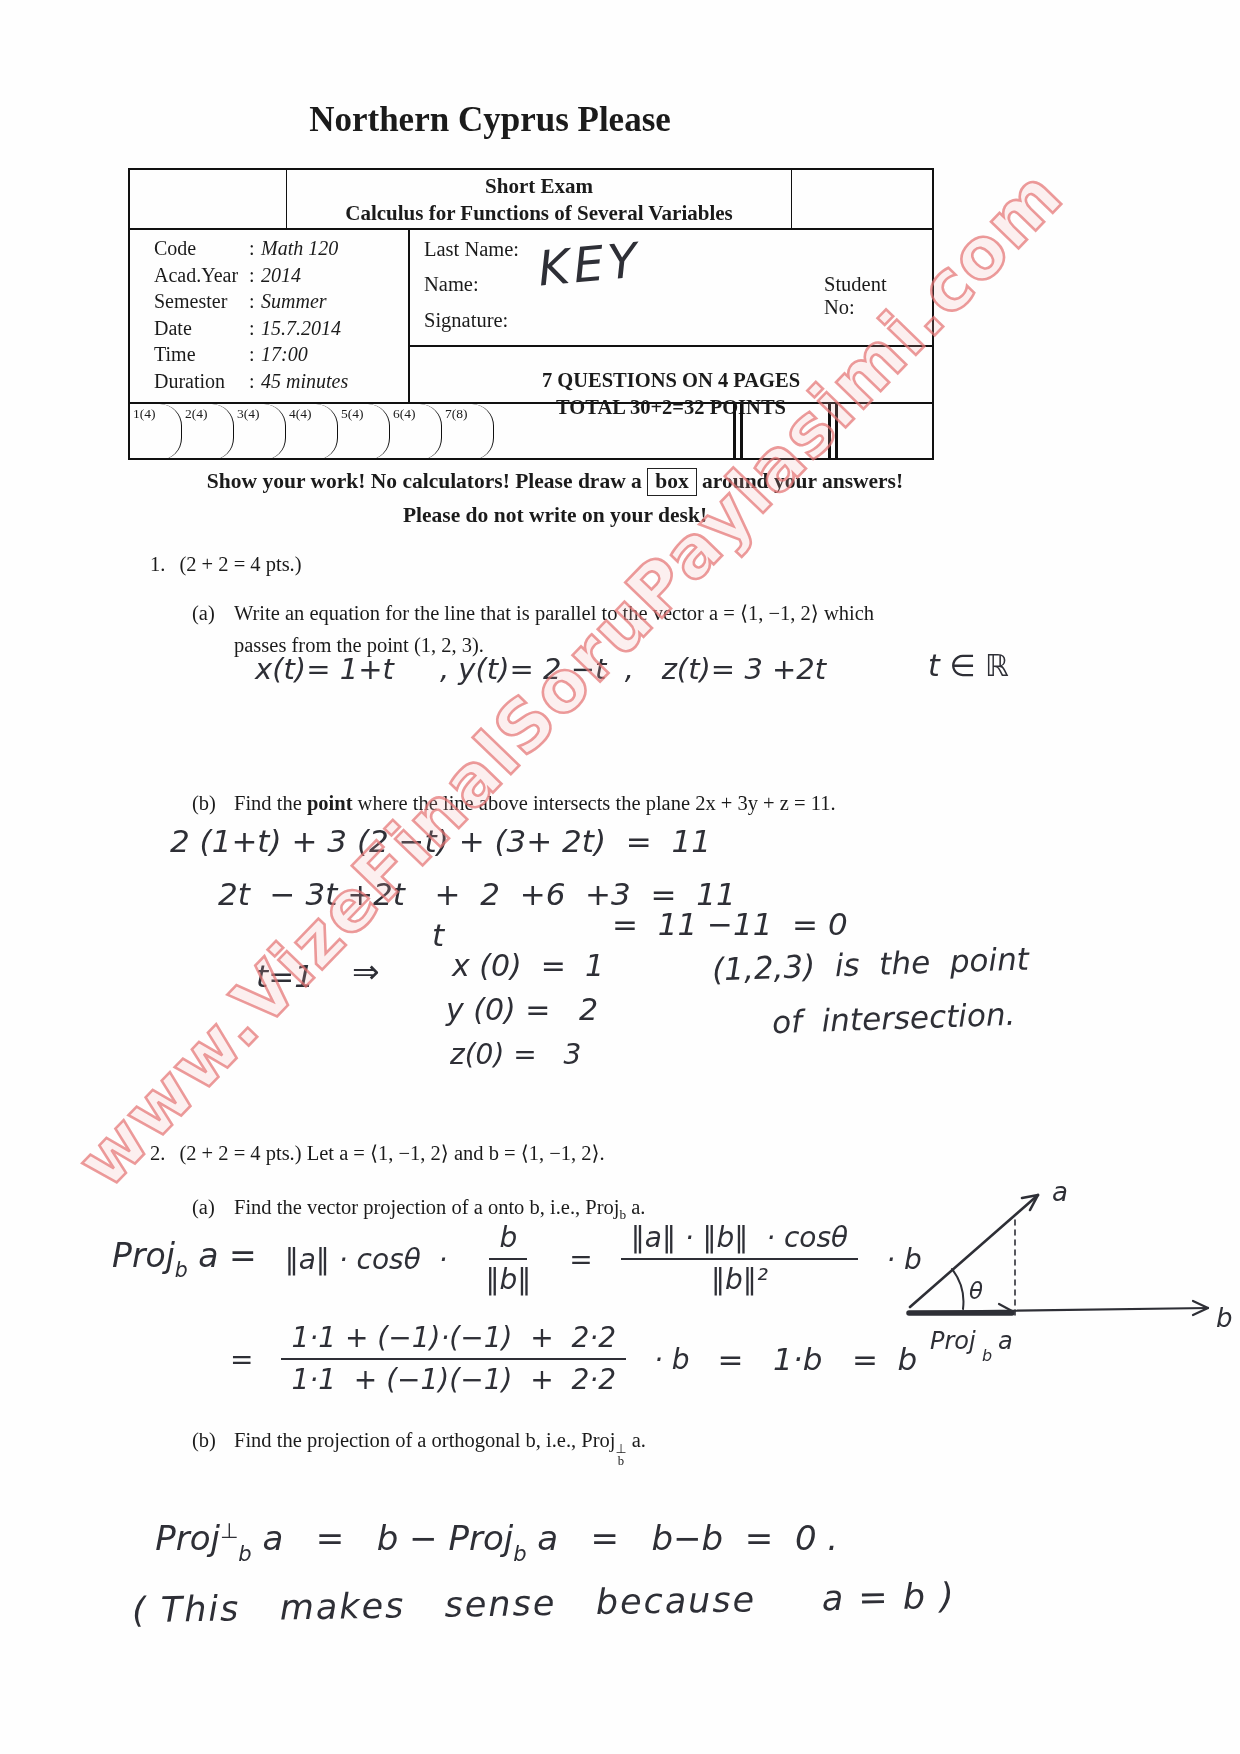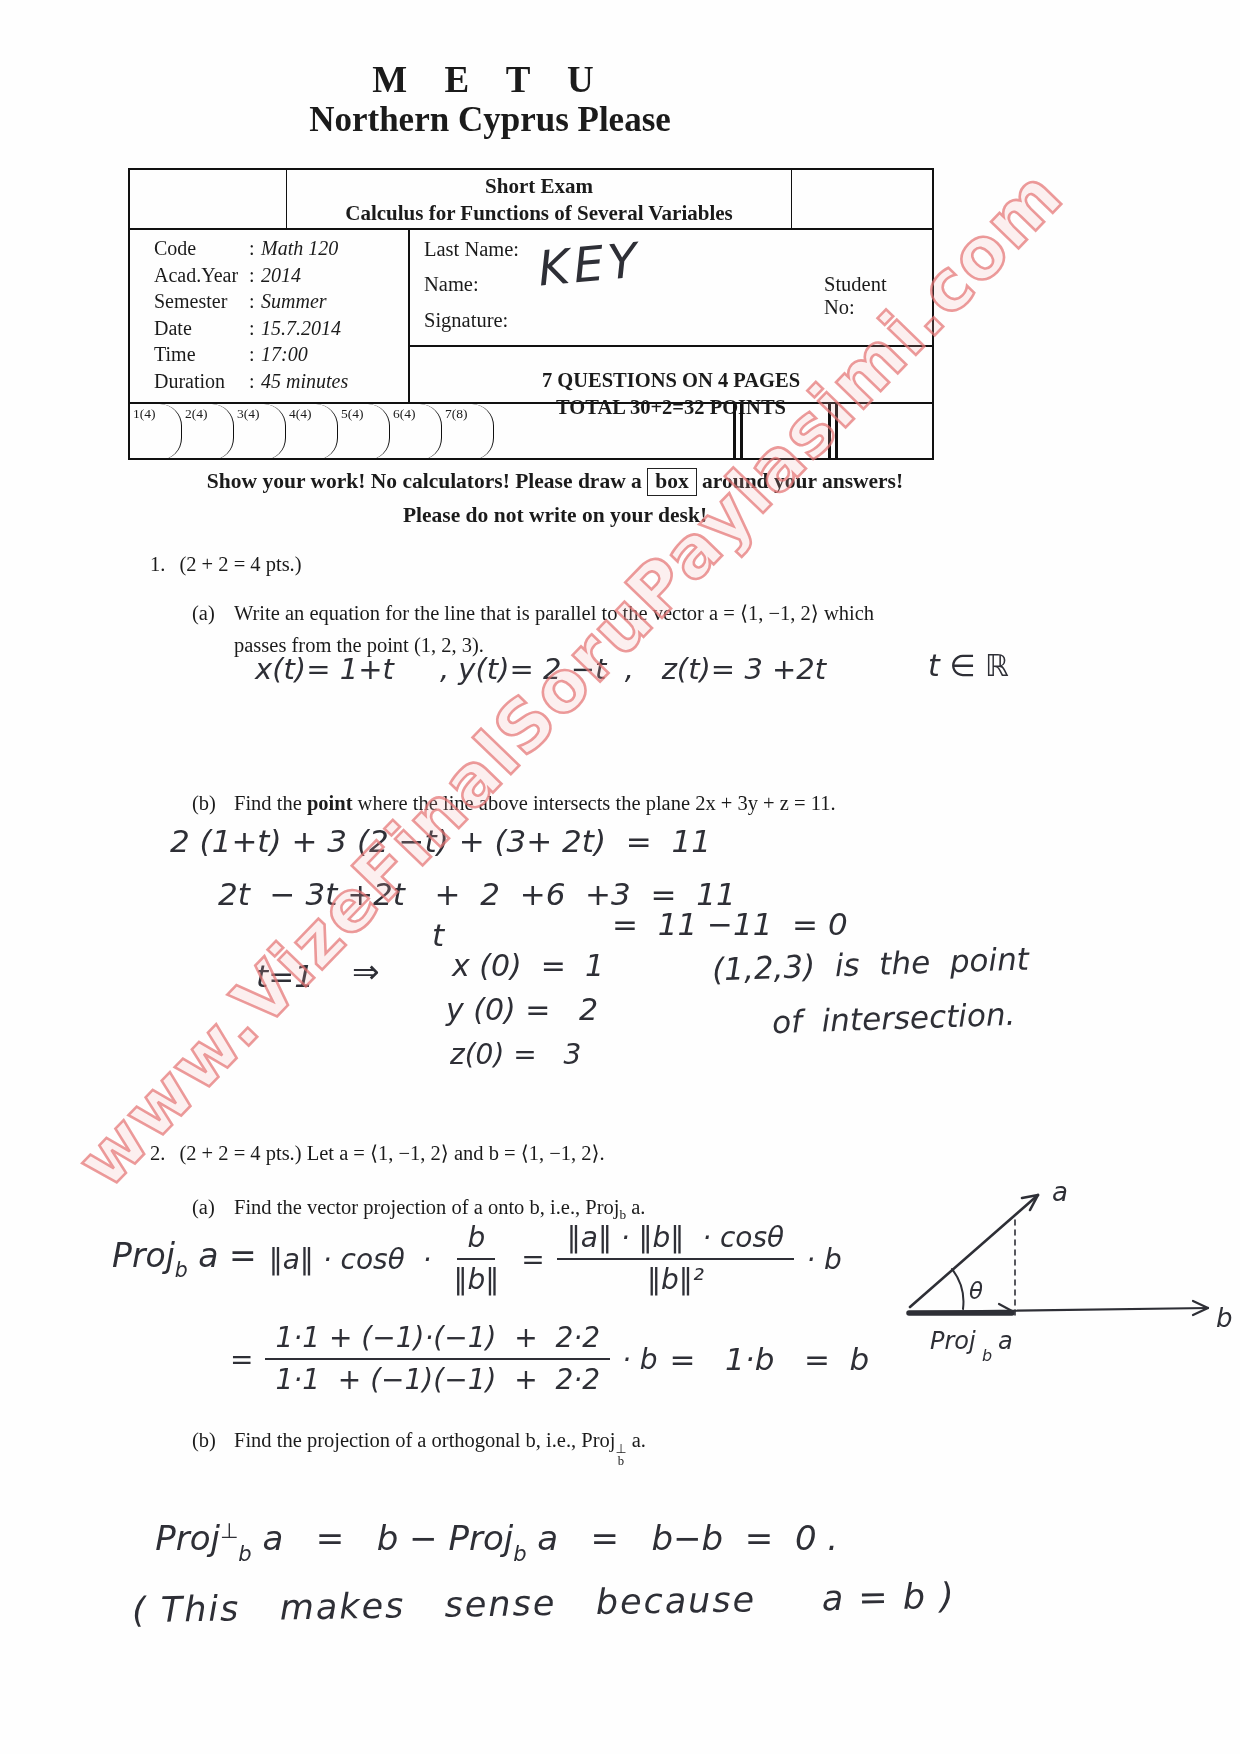--- a/index.html
+++ b/index.html
@@ -52,36 +52,35 @@
   .qhead{position:absolute;display:flex;gap:14px;}
   .qitem{position:absolute;display:flex;}
   .qlabel{width:42px;flex:0 0 42px;}
   .qbody{flex:1;}
   sub{font-size:0.65em;}
   .supsub{display:inline-flex;flex-direction:column;align-items:center;font-size:0.62em;
           line-height:0.95;vertical-align:-0.45em;}
   
   .hw{font-family:"DejaVu Sans",sans-serif;font-style:italic;color:#2e2f36;white-space:pre;}
   .hwabs{position:absolute;}
-  .hwline{display:flex;align-items:center;gap:12px;}
+  .hwline{display:flex;align-items:center;gap:28px;}
   .frac{display:inline-flex;flex-direction:column;align-items:center;line-height:1.15;}
   .frac .num{padding:0 10px 4px 10px;border-bottom:2.5px solid #2e2f36;}
   .frac .den{padding:4px 10px 0 10px;}
   .hw sub{font-size:0.62em;vertical-align:-0.5em;}
   .hw .hsup{font-size:0.62em;vertical-align:0.55em;}
   svg text{font-family:"DejaVu Sans",sans-serif;font-style:italic;fill:#2e2f36;}
 </style>
 </head>
 <body>
 
 <div class="page">
 
   <div class="wm">www.VizeFinalSoruPaylasimi.com</div>
 
-  <div class="title1">M E T U</div>
   <div class="title2">Northern Cyprus Please</div>
 
   <div class="etable">
     <div class="row1">
       <div class="r1c1"></div>
       <div class="r1c2">
         <div>Short Exam</div>
         <div>Calculus for Functions of Several Variables</div>
       </div>
       <div class="r1c3"></div>

